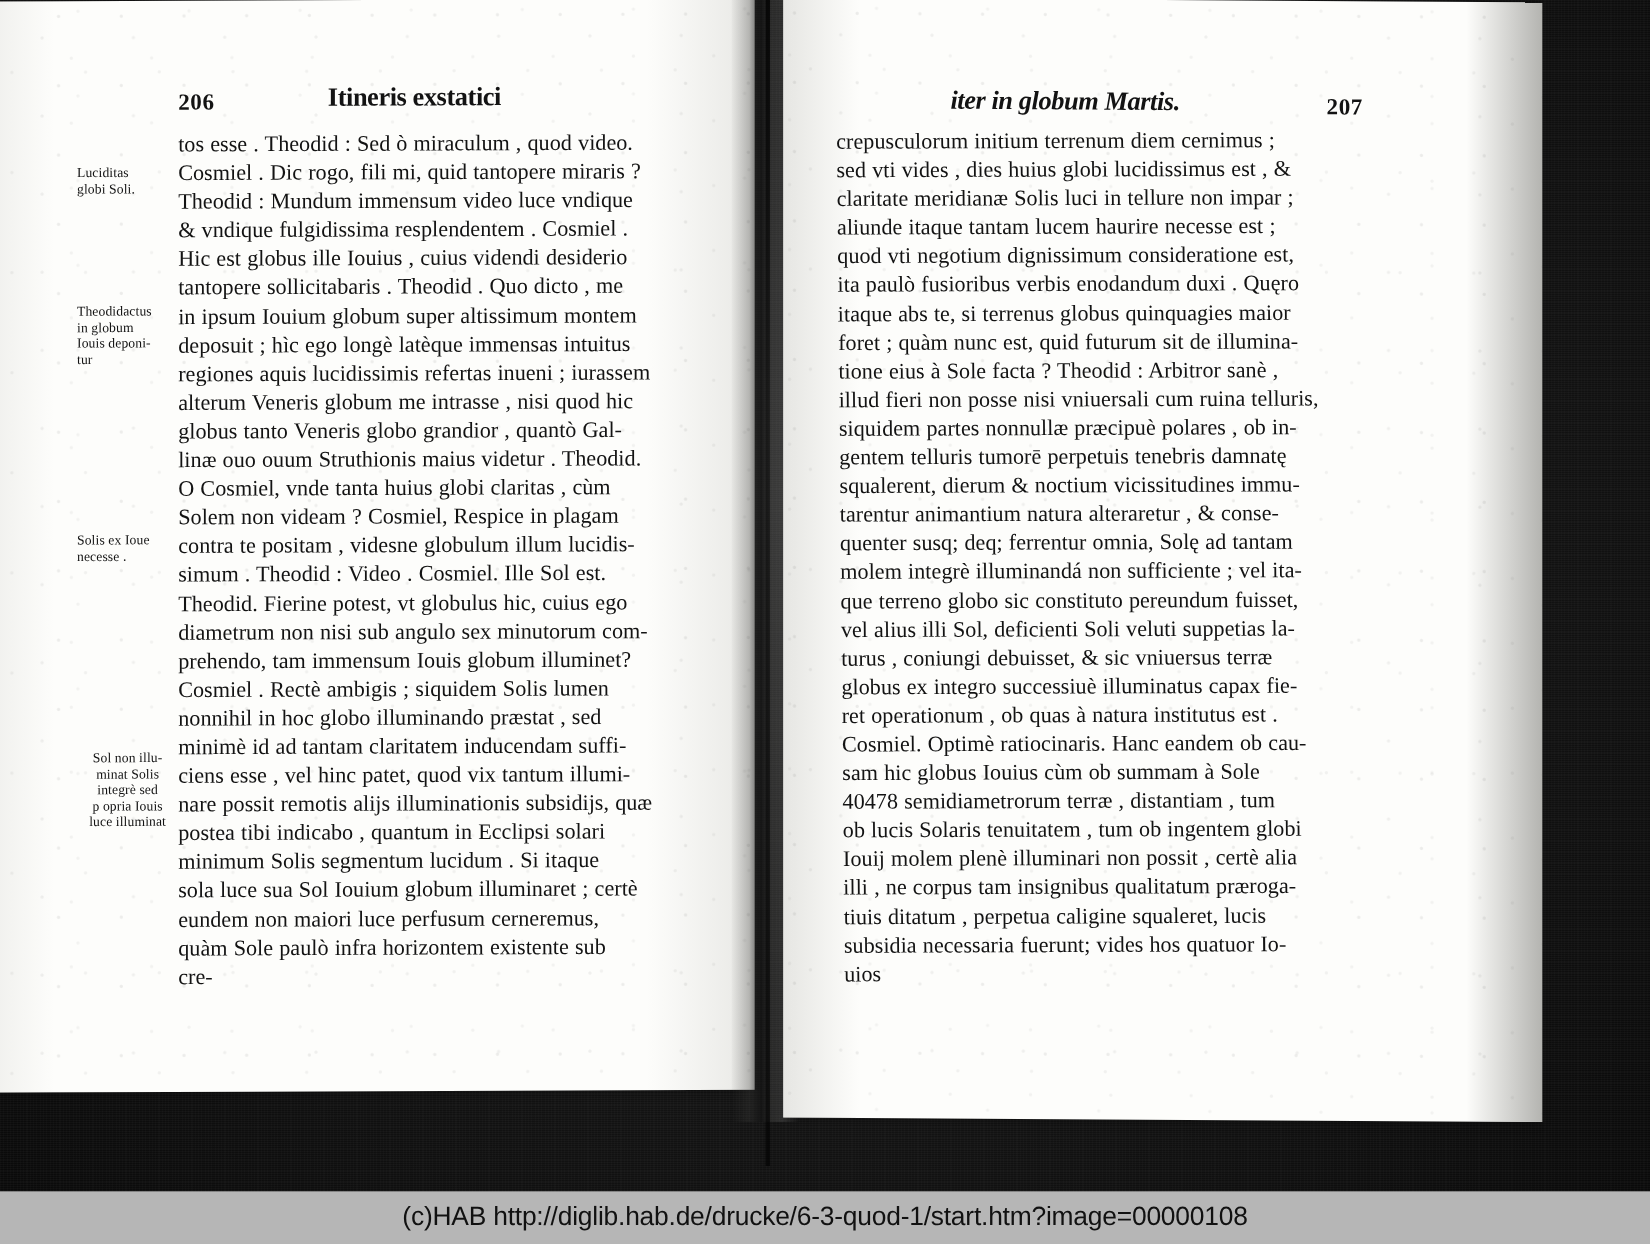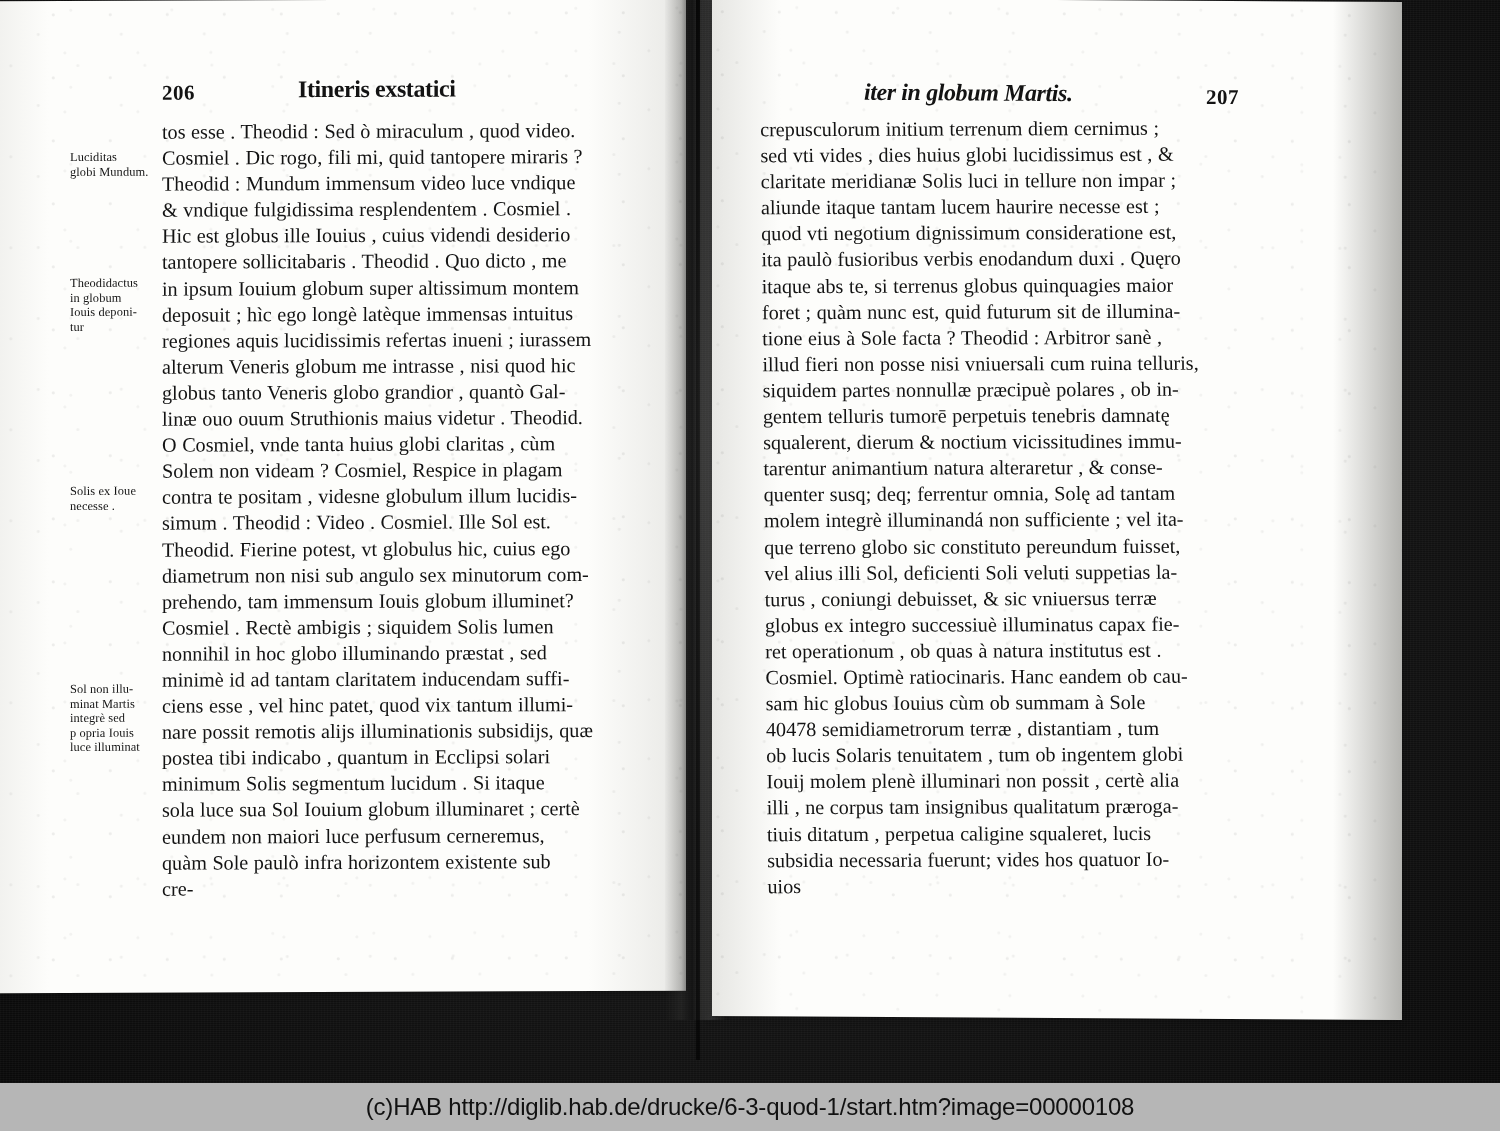--- a/index.html
+++ b/index.html
@@ -176,21 +176,21 @@
     position: absolute;
     left: 84px;
     width: 92px;
     font-size: 12.4px;
     line-height: 14.6px;
     letter-spacing: .1px;
   }
   #note-1 { top: 149px; }
   #note-2 { top: 275px; }
   #note-3 { top: 483px; }
-  #note-4 { top: 681px; }
+  #note-4 { top: 681px; text-align: center; }
 
   
   #ink-speckle {
     position: absolute;
     inset: 0;
     pointer-events: none;
     opacity: .30;
     background-image:
       radial-gradient(circle at 18% 22%, rgba(0,0,0,.22) 0 1px, transparent 2px),
       radial-gradient(circle at 63% 47%, rgba(0,0,0,.18) 0 1px, transparent 2px),
@@ -267,38 +267,38 @@
           <span class="line">minimum Solis segmentum lucidum . Si itaque</span>
           <span class="line">sola luce sua Sol Iouium globum illuminaret ; certè</span>
           <span class="line">eundem non maiori luce perfusum cerneremus,</span>
           <span class="line">quàm Sole paulò infra horizontem existente sub</span>
           <span class="catchword">cre-</span>
         </p>
       </div>
 
       <div class="marginalia" id="note-1">
         <span class="line">Luciditas</span>
-        <span class="line">globi Mundum.</span>
+        <span class="line">globi Soli.</span>
       </div>
 
       <div class="marginalia" id="note-2">
         <span class="line">Theodidactus</span>
         <span class="line">in globum</span>
         <span class="line">Iouis deponi-</span>
         <span class="line">tur</span>
       </div>
 
       <div class="marginalia" id="note-3">
         <span class="line">Solis ex Ioue</span>
         <span class="line">necesse .</span>
       </div>
 
       <div class="marginalia" id="note-4">
         <span class="line">Sol non illu-</span>
-        <span class="line">minat Martis</span>
+        <span class="line">minat Solis</span>
         <span class="line">integrè sed</span>
         <span class="line">p opria Iouis</span>
         <span class="line">luce illuminat</span>
       </div>
 
       <div id="ink-speckle"></div>
     </div>
   </div>
 
   <div class="page" id="page-recto">

